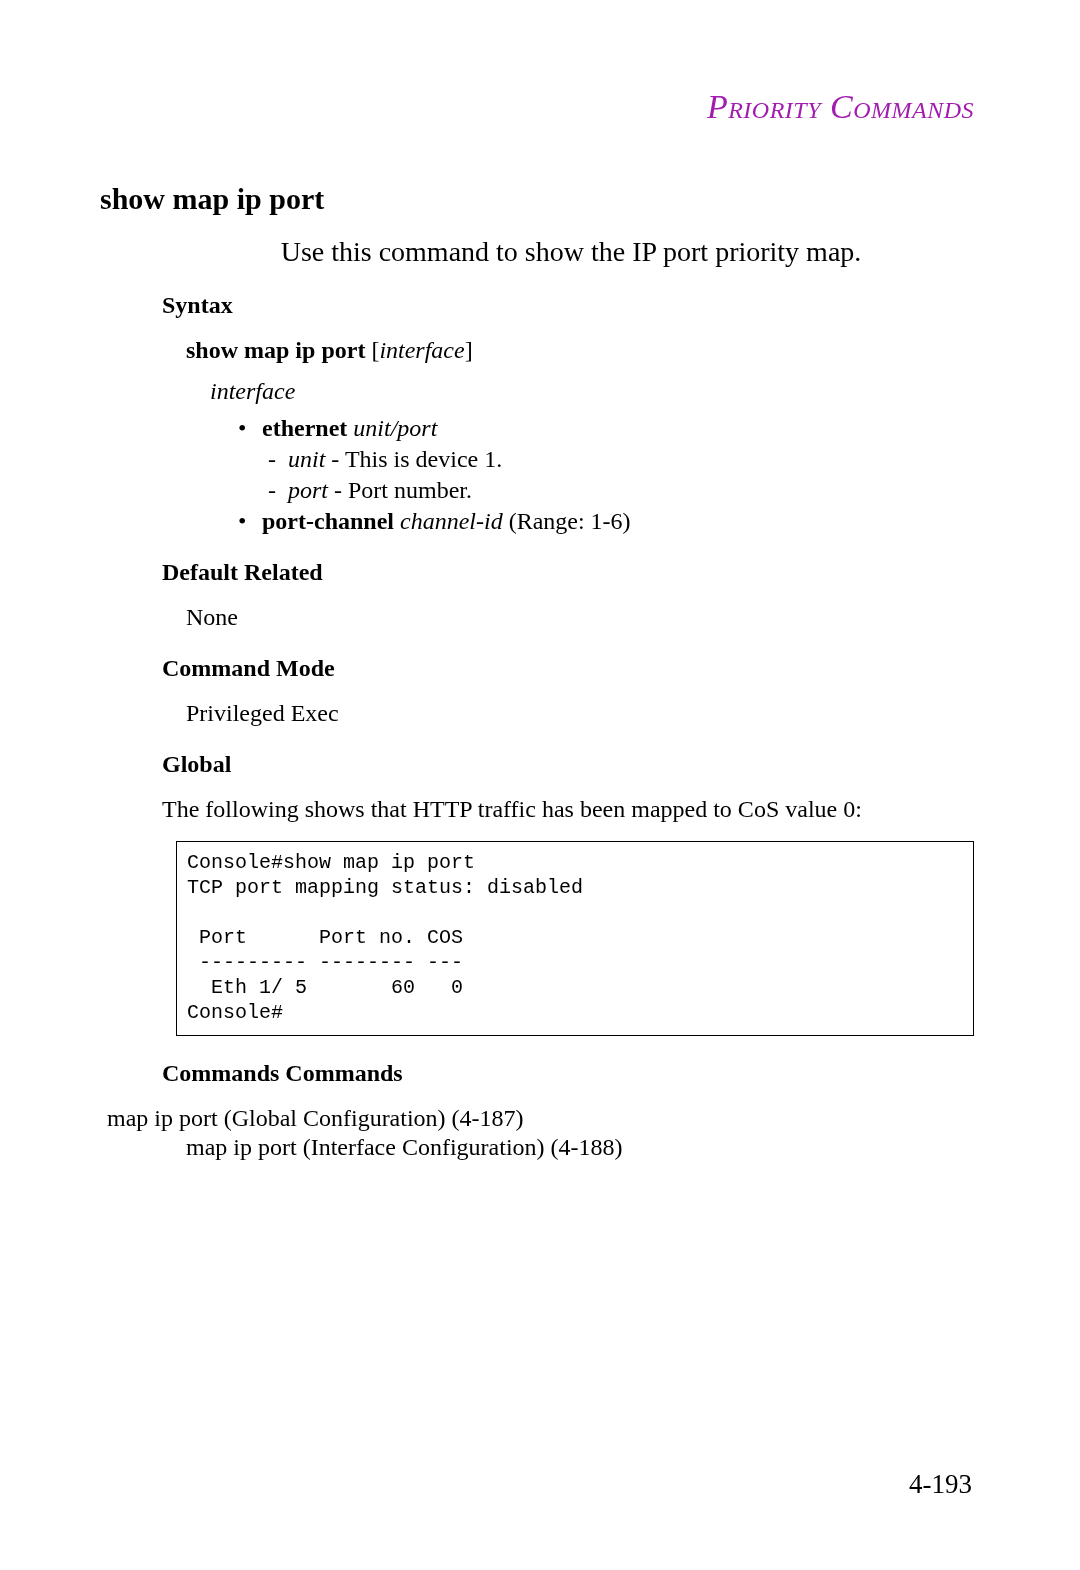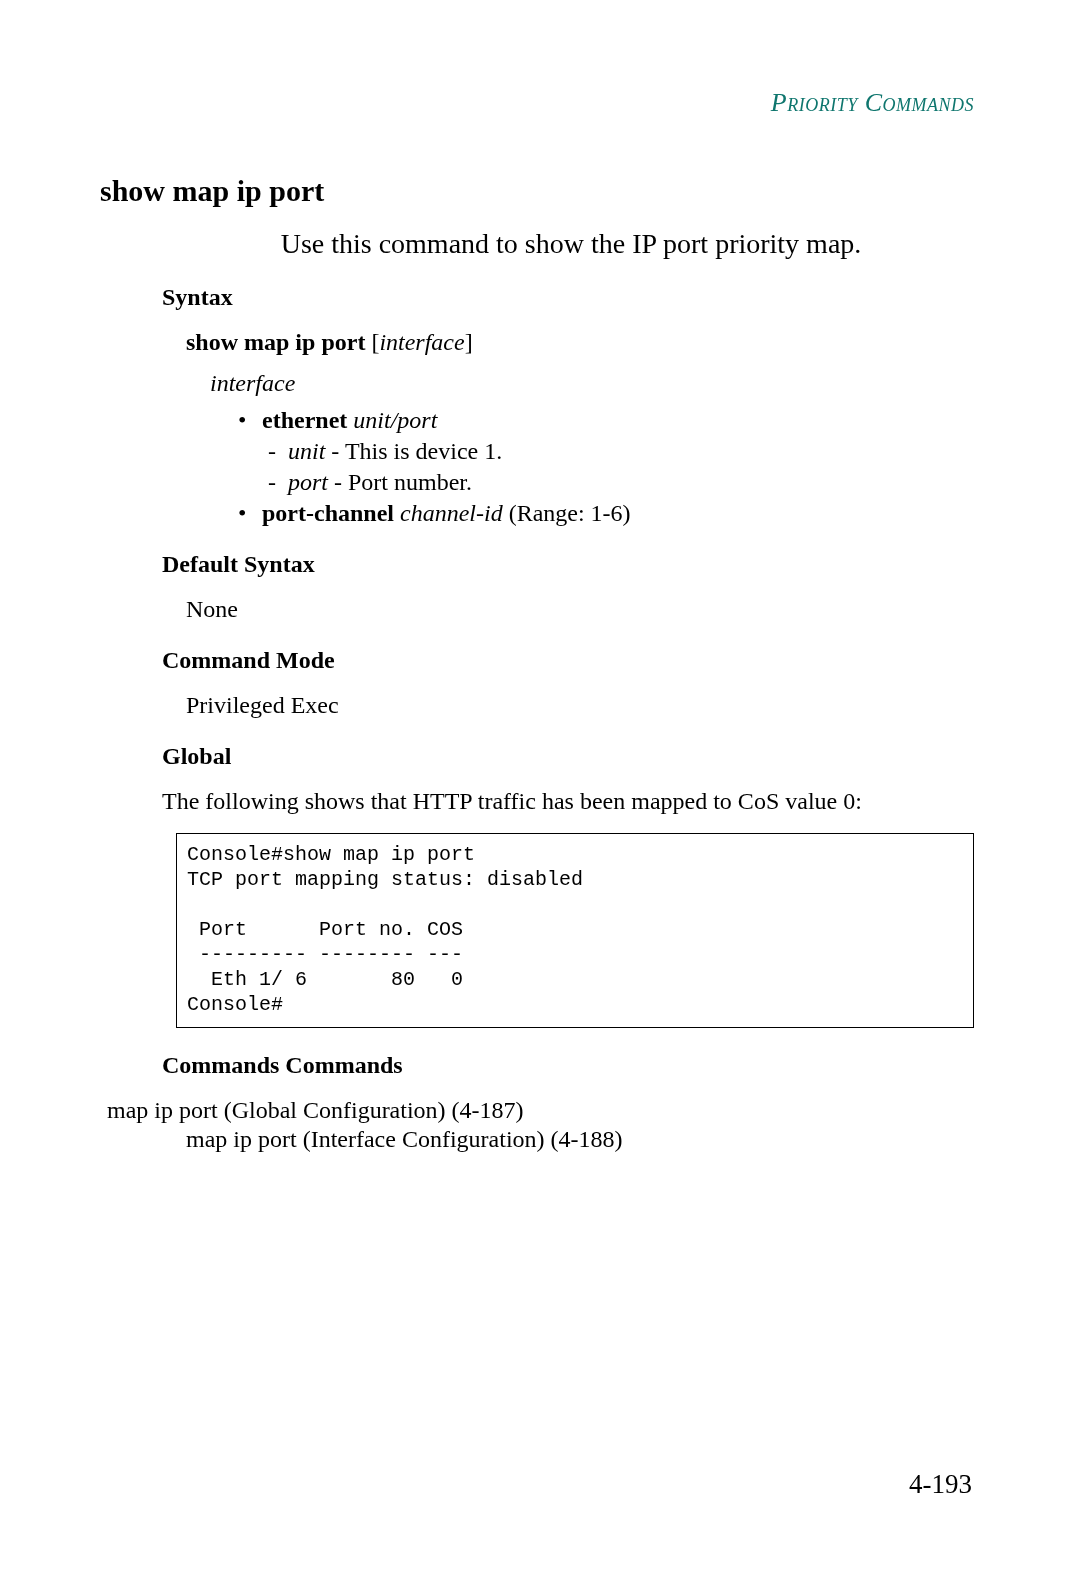--- a/index.html
+++ b/index.html
@@ -17,23 +17,23 @@
     .page {
       padding: 88px 100px 60px 100px;
       box-sizing: border-box;
       position: relative;
       height: 100%;
     }
     .header-right {
       text-align: right;
       font-variant: small-caps;
       font-style: italic;
-      font-size: 26px;
+      font-size: 34px;
       letter-spacing: 0.5px;
-      color: #0f766e;
+      color: #a21caf;
       margin-bottom: 56px;
       margin-right: 6px;
     }
     .section-title {
       font-weight: bold;
       font-size: 30px;
       margin-bottom: 20px;
       margin-top: 0;
     }
     .desc {
@@ -138,35 +138,35 @@
     <div class="dash-row">
       <span>-&nbsp;&nbsp;</span><span class="italic">port</span><span> - Port number.</span>
     </div>
     <div class="bullet-row">
       <span class="bullet">•</span>
       <span class="bold">port-channel</span>
       <span> </span><span class="italic">channel-id</span><span> (Range: 1-6)</span>
     </div>
   </div>
 
-  <div class="subhead">Default Syntax</div>
+  <div class="subhead">Default Related</div>
   <div class="body-indent">None</div>
 
   <div class="subhead">Command Mode</div>
   <div class="body-indent">Privileged Exec</div>
 
   <div class="subhead">Global</div>
   <div class="example-desc">The following shows that HTTP traffic has been mapped to CoS value 0:</div>
 
   <div class="codebox">Console#show map ip port
 TCP port mapping status: disabled
 
  Port      Port no. COS
  --------- -------- ---
-  Eth 1/ 6       80   0
+  Eth 1/ 5       60   0
 Console#</div>
 
   <div class="subhead">Commands Commands</div>
   <div class="body-indent" style="margin-bottom:2px;margin-left:7px;">map ip port (Global Configuration) (4-187)</div>
   <div class="body-indent">map ip port (Interface Configuration) (4-188)</div>
 
   <div class="page-number">4-193</div>
 </div>
 
 </body></html>

